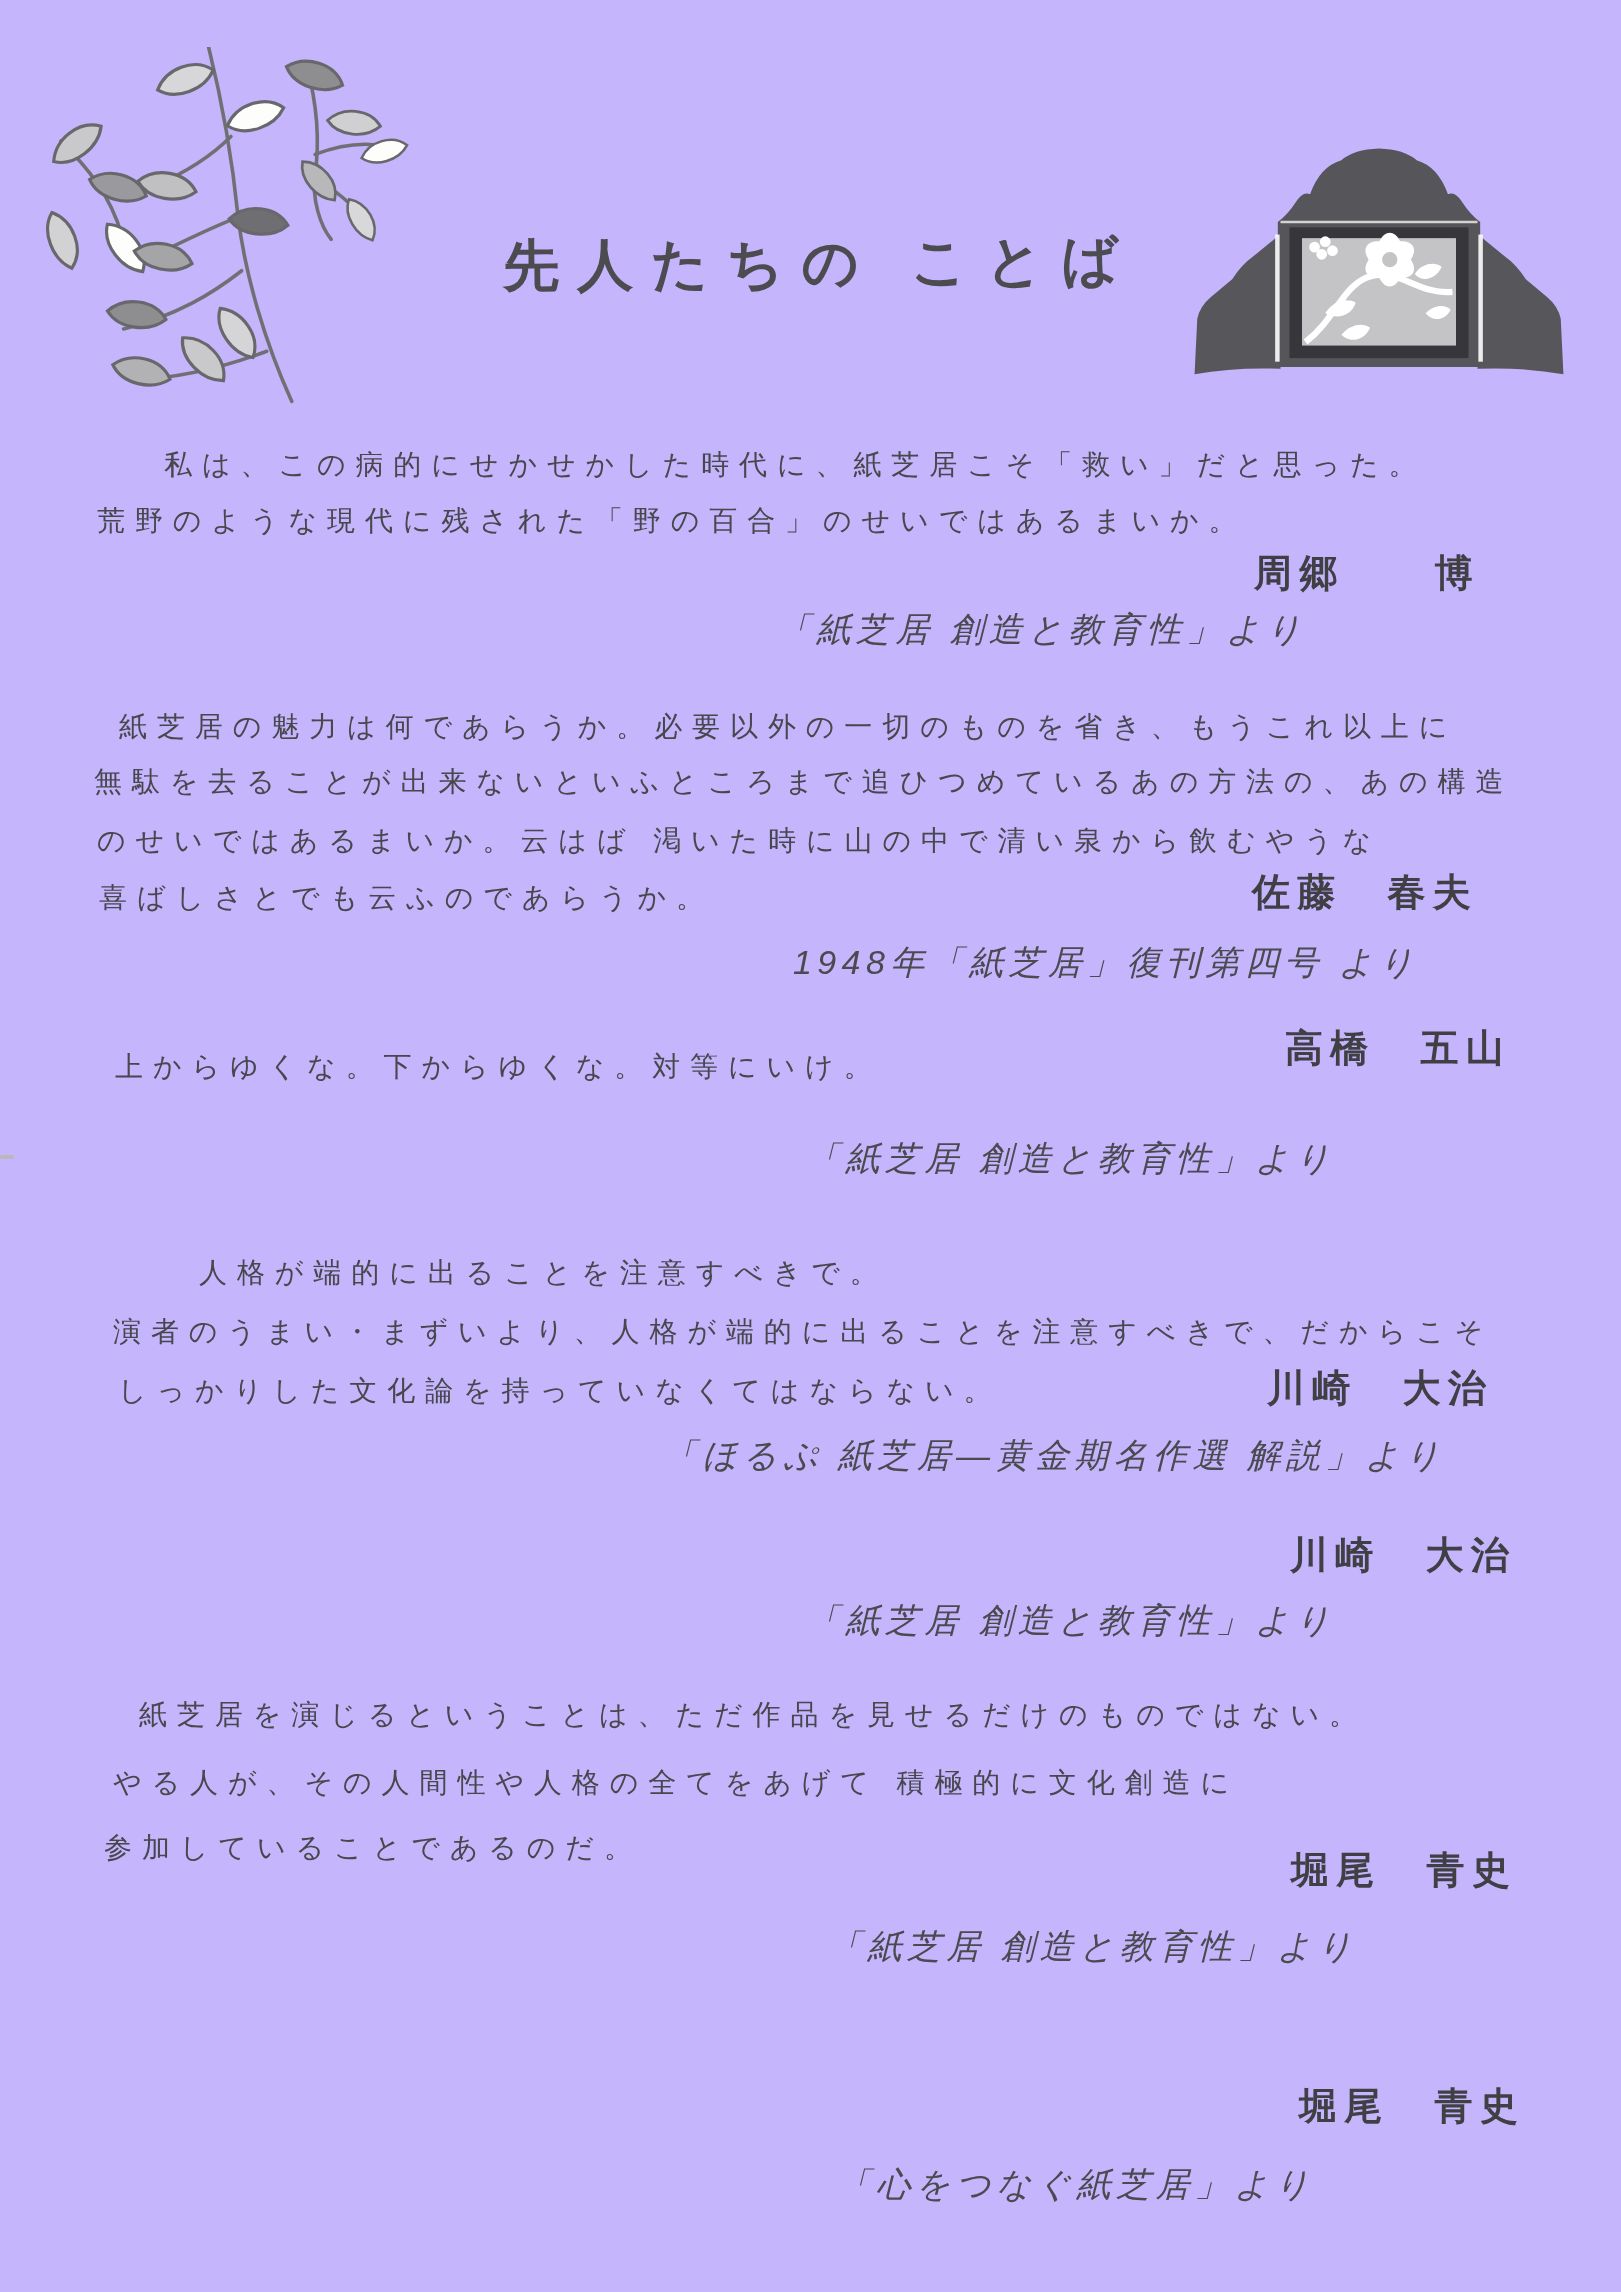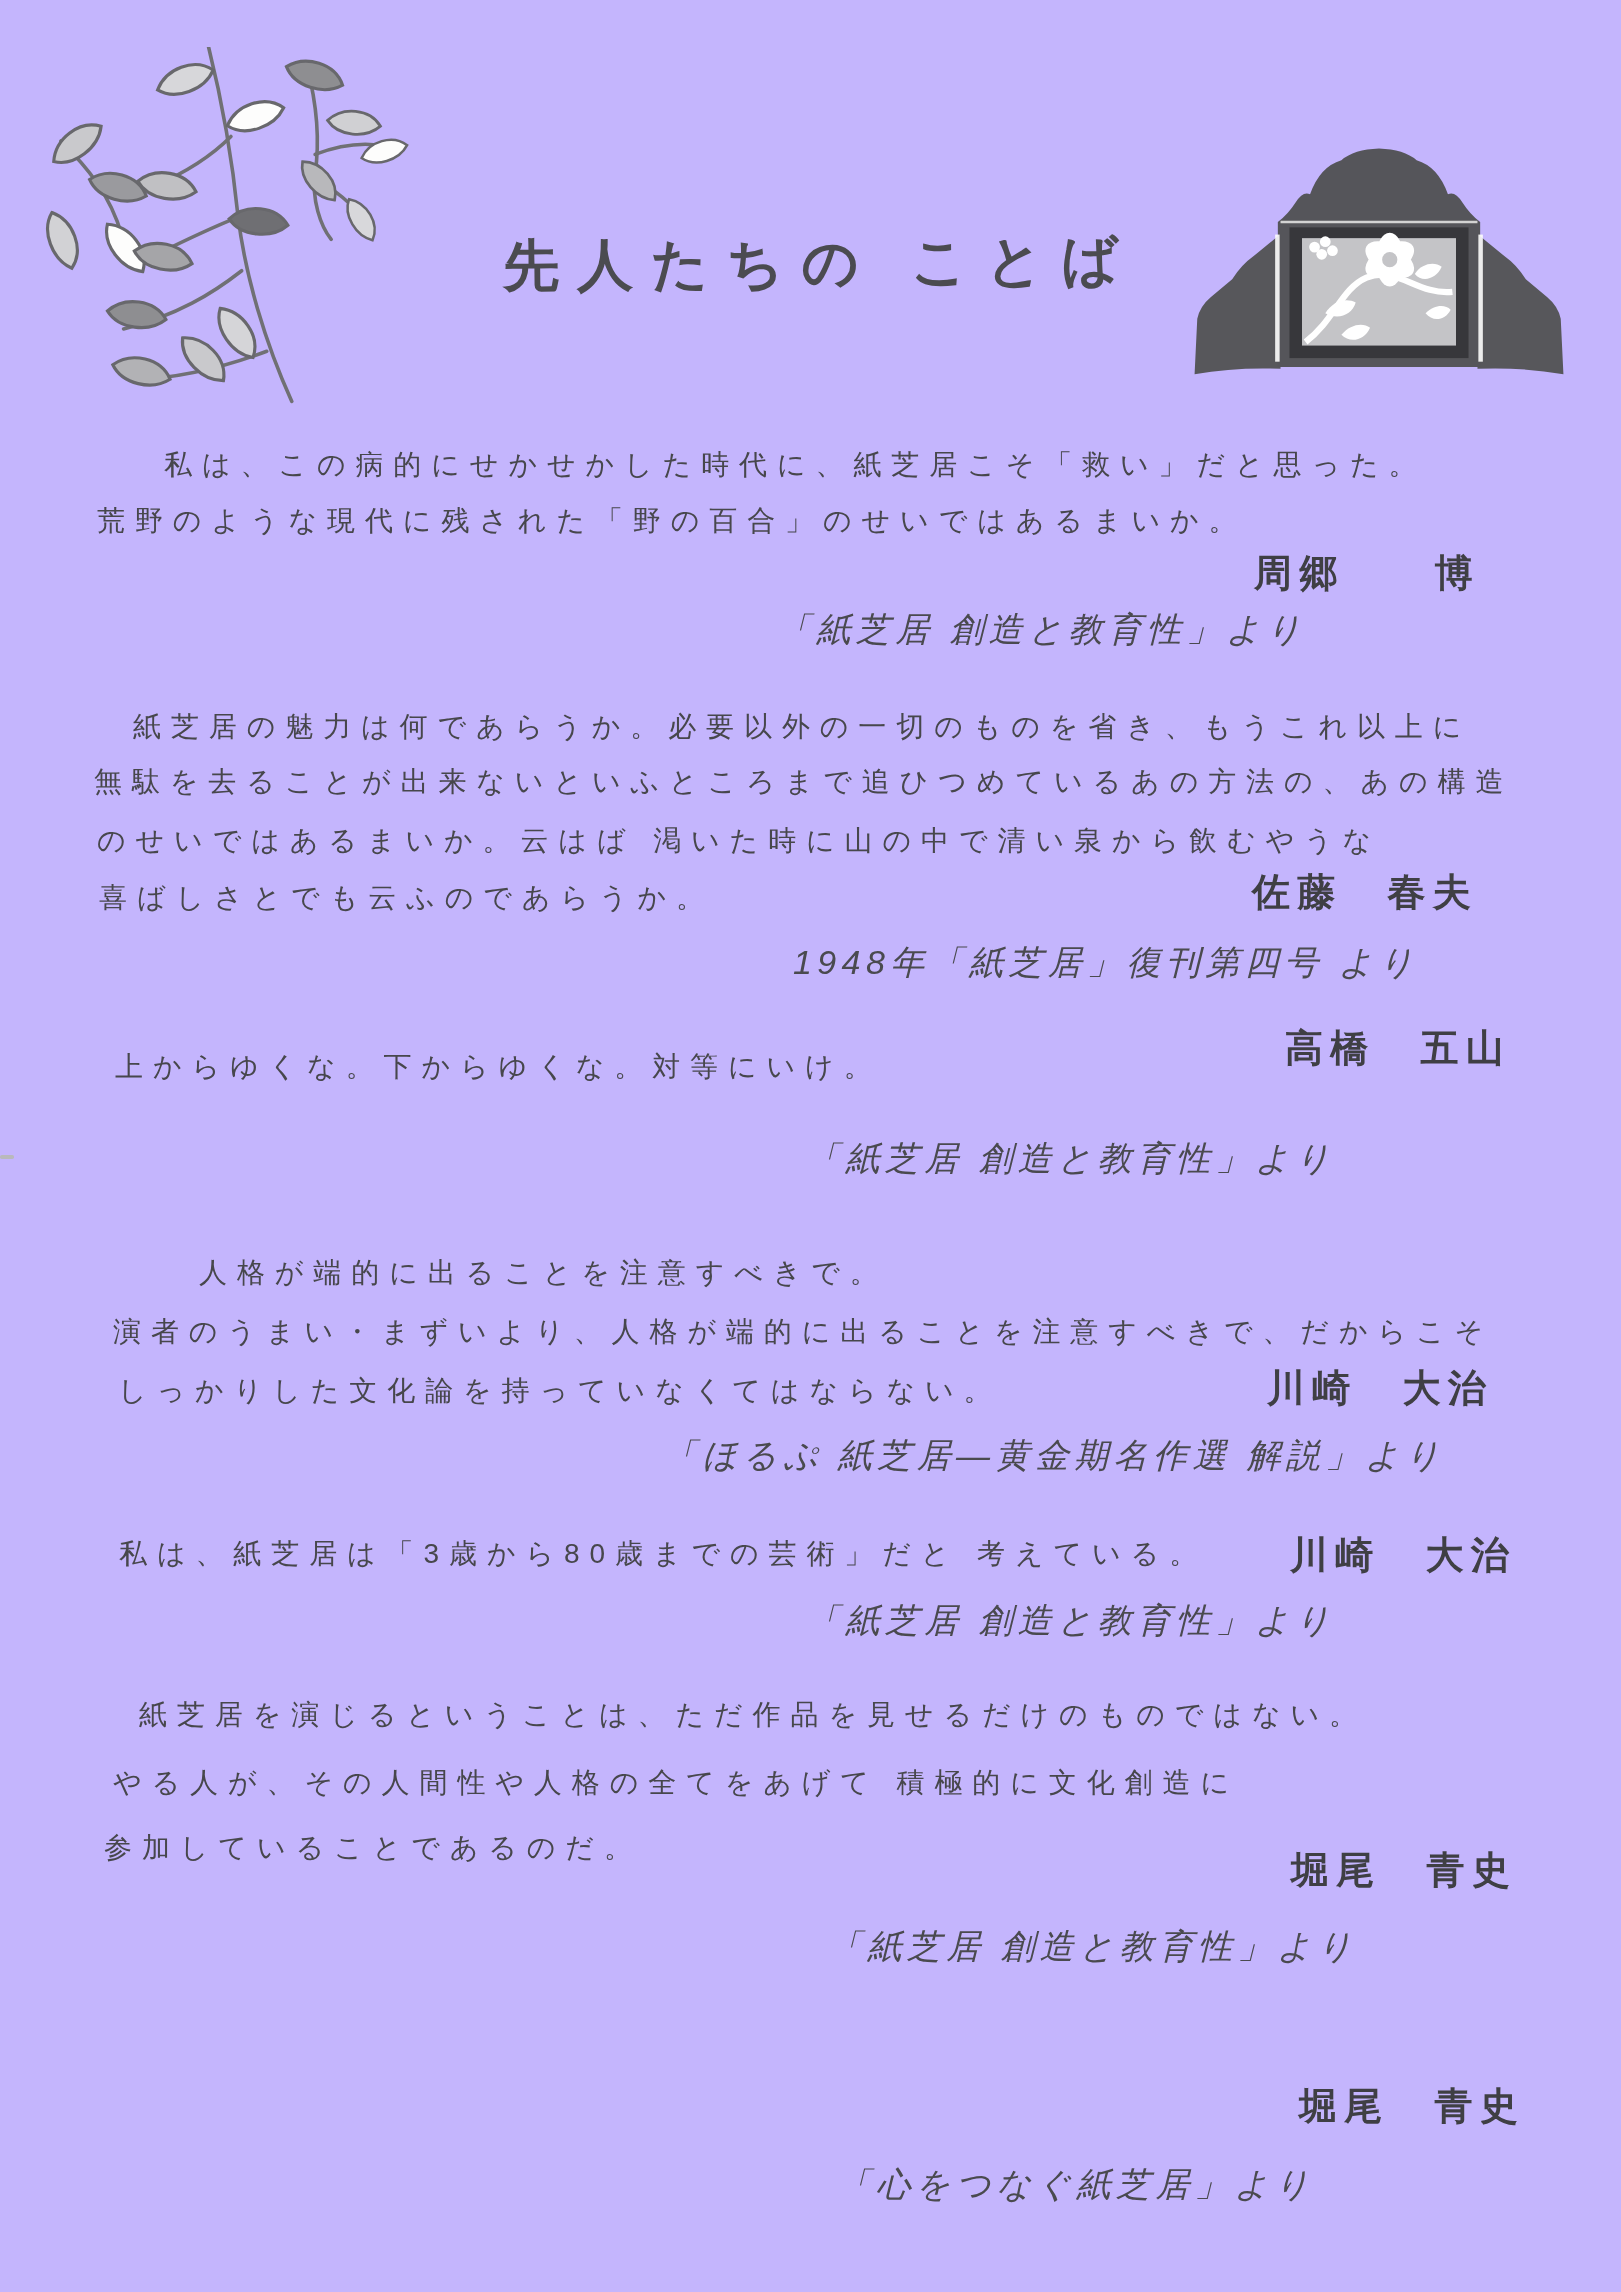--- a/index.html
+++ b/index.html
@@ -87,38 +87,37 @@
     </g>
   </svg>
 
   <div class="hand title" style="left:503px;top:226px">先人たちの ことば</div>
 
   <div class="hand q-line" style="left:164px;top:446px">私は、この病的にせかせかした時代に、紙芝居こそ「救い」だと思った。</div>
   <div class="hand q-line" style="left:97px;top:502px">荒野のような現代に残された「野の百合」のせいではあるまいか。</div>
   <div class="hand q-author" style="left:1254px;top:548px">周郷　　博</div>
   <div class="hand q-source" style="left:777px;top:607px">「紙芝居 創造と教育性」より</div>
 
-  <div class="hand q-line" style="left:133px;top:708px">紙芝居の魅力は何であらうか。必要以外の一切のものを省き、もうこれ以上に</div>
+  <div class="hand q-line" style="left:119px;top:708px">紙芝居の魅力は何であらうか。必要以外の一切のものを省き、もうこれ以上に</div>
   <div class="hand q-line" style="left:94px;top:763px">無駄を去ることが出来ないといふところまで追ひつめているあの方法の、あの構造</div>
   <div class="hand q-line" style="left:97px;top:822px">のせいではあるまいか。云はば 渇いた時に山の中で清い泉から飲むやうな</div>
   <div class="hand q-line" style="left:99px;top:879px">喜ばしさとでも云ふのであらうか。</div>
   <div class="hand q-author" style="left:1252px;top:867px">佐藤　春夫</div>
   <div class="hand q-source" style="left:793px;top:940px">1948年「紙芝居」復刊第四号 より</div>
 
   <div class="hand q-line" style="left:115px;top:1048px">上からゆくな。下からゆくな。対等にいけ。</div>
   <div class="hand q-author" style="left:1285px;top:1023px">高橋　五山</div>
   <div class="hand q-source" style="left:806px;top:1136px">「紙芝居 創造と教育性」より</div>
 
   <div class="hand q-line" style="left:199px;top:1254px">人格が端的に出ることを注意すべきで。</div>
   <div class="hand q-line" style="left:113px;top:1313px">演者のうまい・まずいより、人格が端的に出ることを注意すべきで、だからこそ</div>
   <div class="hand q-line" style="left:118px;top:1372px">しっかりした文化論を持っていなくてはならない。</div>
   <div class="hand q-author" style="left:1267px;top:1363px">川崎　大治</div>
   <div class="hand q-source" style="left:663px;top:1433px">「ほるぷ 紙芝居―黄金期名作選 解説」より</div>
 
-  <div class="hand q-line" style="left:119px;top:1535px">私は、紙芝居は「3歳から80歳までの芸術」だと 考えている。</div>
   <div class="hand q-author" style="left:1290px;top:1530px">川崎　大治</div>
   <div class="hand q-source" style="left:806px;top:1598px">「紙芝居 創造と教育性」より</div>
 
   <div class="hand q-line" style="left:113px;top:1764px">やる人が、その人間性や人格の全てをあげて 積極的に文化創造に</div>
   <div class="hand q-line" style="left:139px;top:1696px">紙芝居を演じるということは、ただ作品を見せるだけのものではない。</div>
   <div class="hand q-line" style="left:104px;top:1829px">参加していることであるのだ。</div>
   <div class="hand q-author" style="left:1291px;top:1845px">堀尾　青史</div>
   <div class="hand q-source" style="left:828px;top:1924px">「紙芝居 創造と教育性」より</div>
 
   <div class="hand q-author" style="left:1299px;top:2081px">堀尾　青史</div>

